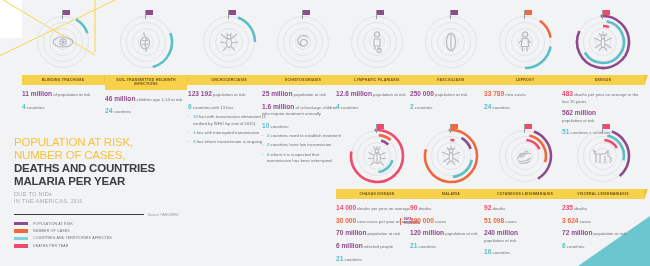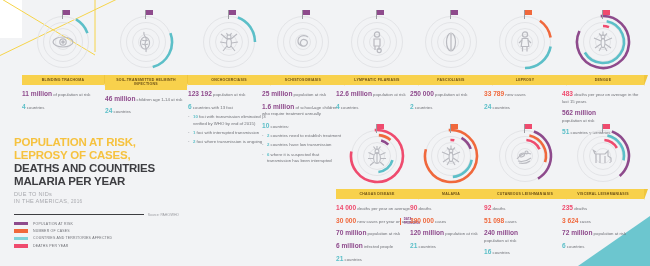--- a/index.html
+++ b/index.html
@@ -41,21 +41,21 @@
     border-left:4px solid #f0c63e;
   }
   .stats{margin-top:4px;font-size:4.3px;color:#6f7076;line-height:1.45;}
   .stats p{margin:0 0 3px 0;}
   .big{font-size:6.6px;font-weight:bold;}
   .sub{padding-left:5px;position:relative;margin:0 0 3px 0;}
   .sub:before{content:"•";position:absolute;left:0;color:#b8b9bf;}
 
   
   .titleblock{position:absolute;left:14px;top:136px;width:165px;}
-  .t-yellow{color:#f6c23f;font-size:11.5px;font-weight:bold;line-height:1.12;letter-spacing:-.2px;}
+  .t-yellow{color:#f6c23f;font-size:11.5px;font-weight:normal;line-height:1.12;letter-spacing:-.2px;}
   .t-dark{color:#3d3d41;font-size:11.5px;font-weight:bold;line-height:1.12;letter-spacing:-.2px;}
   .t-sub{color:#a8a9ae;font-size:5.6px;line-height:1.35;margin-top:3px;letter-spacing:.3px;}
   .t-sub .yr{font-size:4.6px;}
   .srcrow{display:flex;align-items:center;margin-top:7px;}
   .srcline{flex:1;height:1.6px;background:#3d3d41;}
   .srctxt{font-size:3.4px;color:#9a9ba0;margin-left:4px;white-space:nowrap;}
   .legend{margin-top:5px;}
   .lg{display:flex;align-items:center;margin-bottom:3.4px;}
   .sw{width:14px;height:3.6px;margin-right:5px;}
   .lgtxt{font-size:3.5px;color:#6f7076;letter-spacing:.2px;}
@@ -420,21 +420,21 @@
           <p class=""><span class="big" style="color: rgb(239, 75, 110); font-weight: bold;">235</span><span> deaths</span></p>
           <p class=""><span class="big" style="color: rgb(240, 104, 60); font-weight: bold;">3 624</span><span> cases</span></p>
           <p class=""><span class="big" style="color: rgb(142, 74, 140); font-weight: bold;">72 million</span><span> population at risk</span></p>
           <p class=""><span class="big" style="color: rgb(92, 191, 200); font-weight: bold;">6</span><span> countries</span></p>
         </div>
       </div>
     </div>
 
   <div class="titleblock">
     <div class="t-yellow">POPULATION AT RISK,</div>
-    <div class="t-yellow">LEPROSY OF CASES,</div>
+    <div class="t-yellow">NUMBER OF CASES,</div>
     <div class="t-dark">DEATHS AND COUNTRIES</div>
     <div class="t-dark">MALARIA PER YEAR</div>
     <div class="t-sub">
       <div>DUE TO NIDs</div>
       <div>
         <span>IN THE AMERICAS,</span>
         <span class="yr">2016</span>
       </div>
     </div>
     <div class="srcrow">

